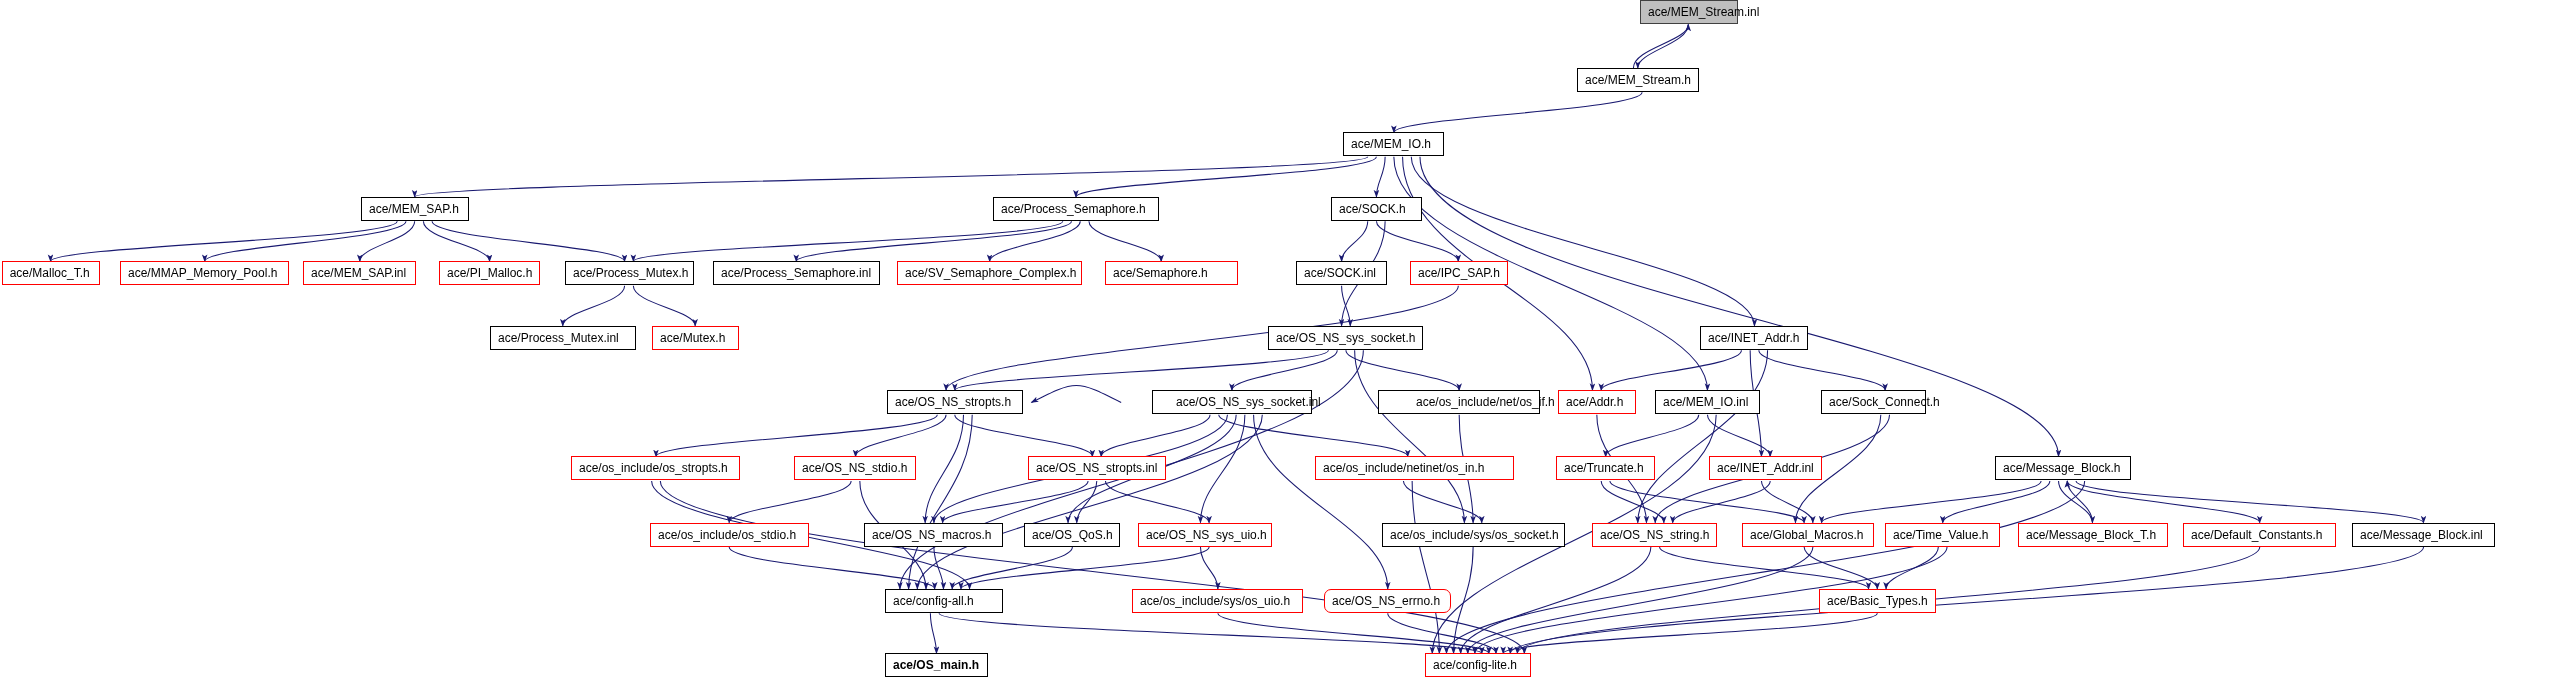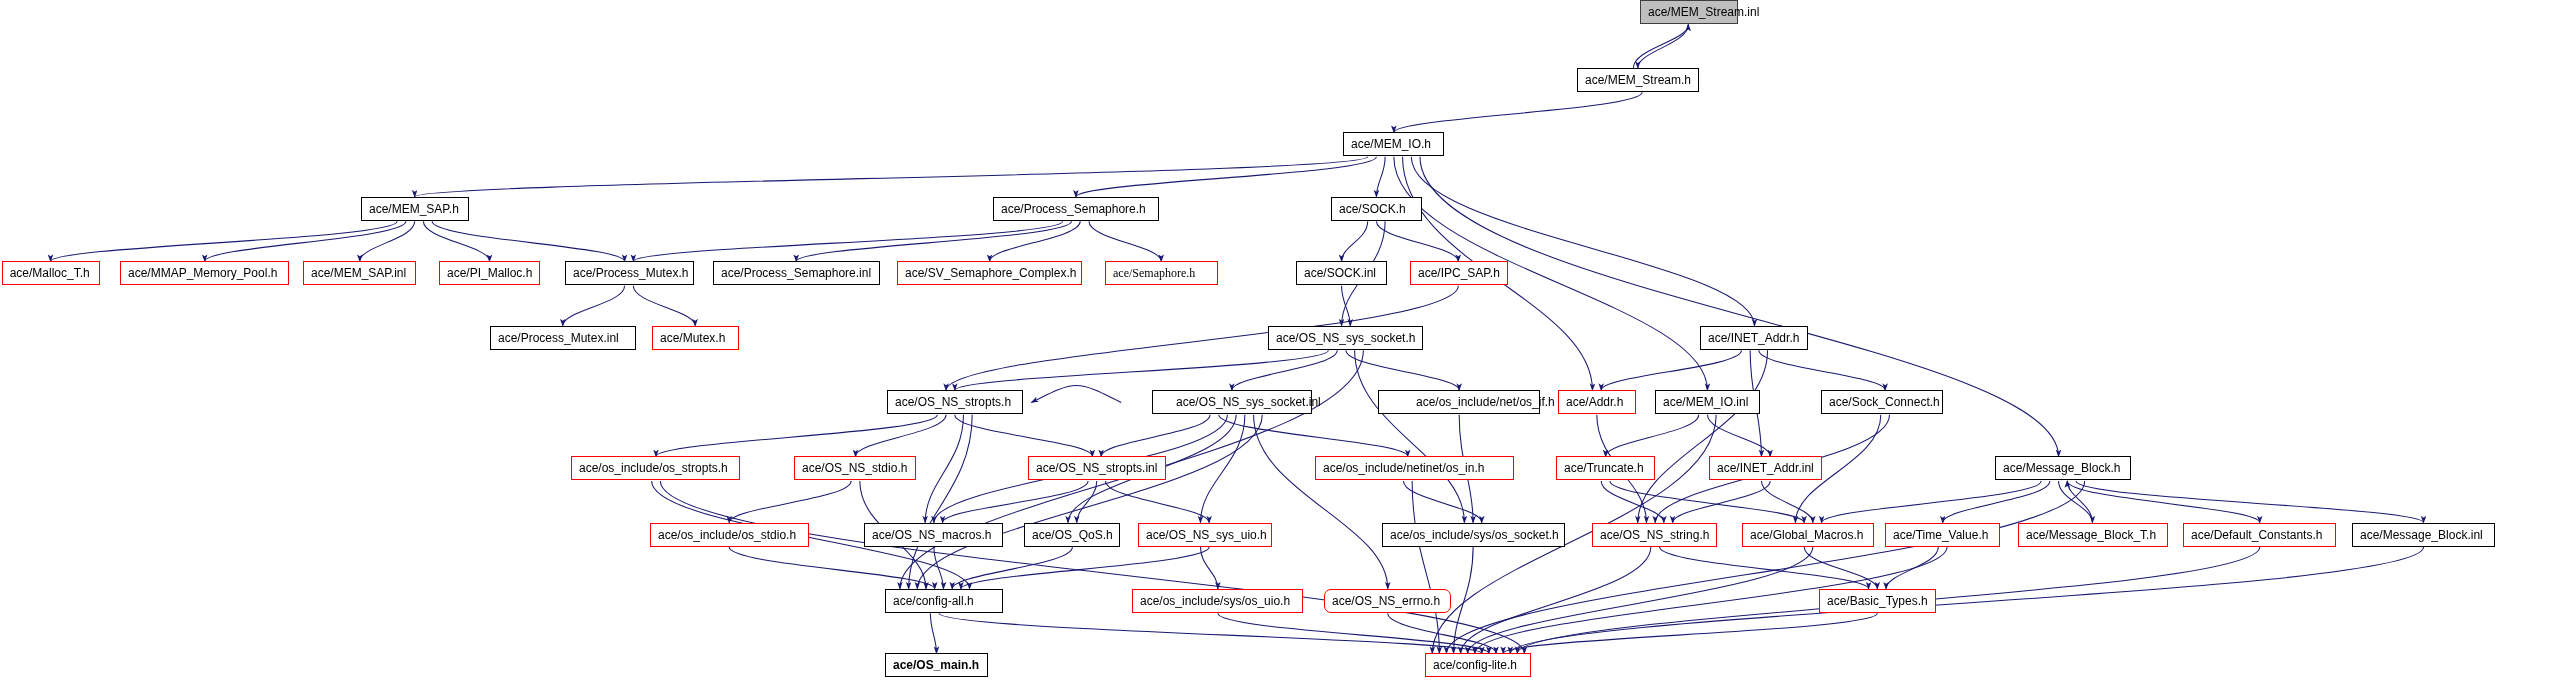--- a/index.html
+++ b/index.html
@@ -154,21 +154,21 @@
       </div>
       <div class="node" style="left: 565px; top: 261px; width: 129px;">
         <span>ace/Process_Mutex.h</span>
       </div>
       <div class="node" style="left: 713px; top: 261px; width: 167px;">
         <span>ace/Process_Semaphore.inl</span>
       </div>
       <div class="node red" style="left: 897px; top: 261px; width: 185px;">
         <span>ace/SV_Semaphore_Complex.h</span>
       </div>
-      <div class="node red" style="left: 1105px; top: 261px; width: 113px; font-family: Liberation Serif, serif;">
+      <div class="node red" style="left: 1105px; top: 261px; width: 133px;">
         <span>ace/Semaphore.h</span>
       </div>
       <div class="node" style="left: 1296px; top: 261px; width: 91px;">
         <span>ace/SOCK.inl</span>
       </div>
       <div class="node red" style="left: 1410px; top: 261px; width: 98px;">
         <span>ace/IPC_SAP.h</span>
       </div>
       <div class="node" style="left: 490px; top: 326px; width: 146px;">
         <span>ace/Process_Mutex.inl</span>
@@ -190,21 +190,21 @@
       </div>
       <div class="node" style="left: 1378px; top: 390px; width: 162px; padding-left: 37px;">
         <span>ace/os_include/net/os_if.h</span>
       </div>
       <div class="node red" style="left: 1558px; top: 390px; width: 78px;">
         <span>ace/Addr.h</span>
       </div>
       <div class="node" style="left: 1655px; top: 390px; width: 105px;">
         <span>ace/MEM_IO.inl</span>
       </div>
-      <div class="node" style="left: 1821px; top: 390px; width: 122px;">
+      <div class="node" style="left: 1821px; top: 390px; width: 105px;">
         <span>ace/Sock_Connect.h</span>
       </div>
       <div class="node red" style="left: 571px; top: 456px; width: 169px;">
         <span>ace/os_include/os_stropts.h</span>
       </div>
       <div class="node red" style="left: 794px; top: 456px; width: 122px;">
         <span>ace/OS_NS_stdio.h</span>
       </div>
       <div class="node red" style="left: 1028px; top: 456px; width: 138px;">
         <span>ace/OS_NS_stropts.inl</span>

